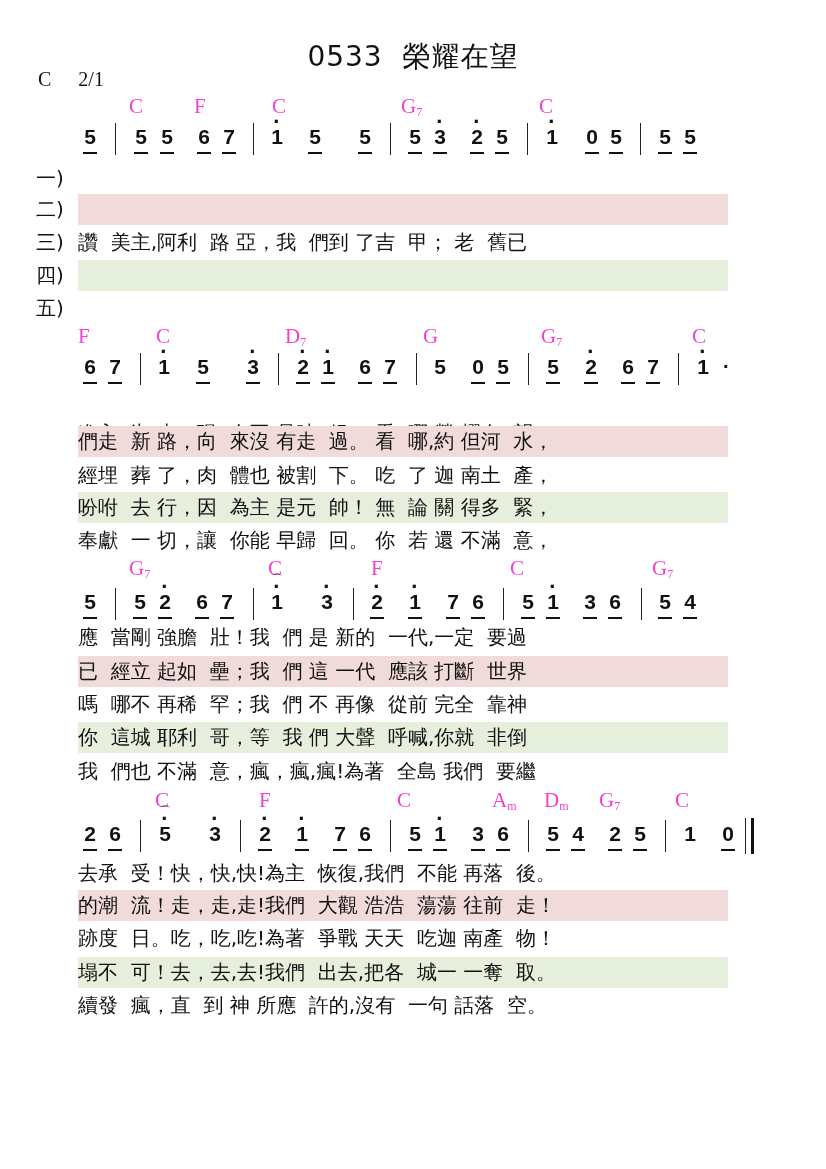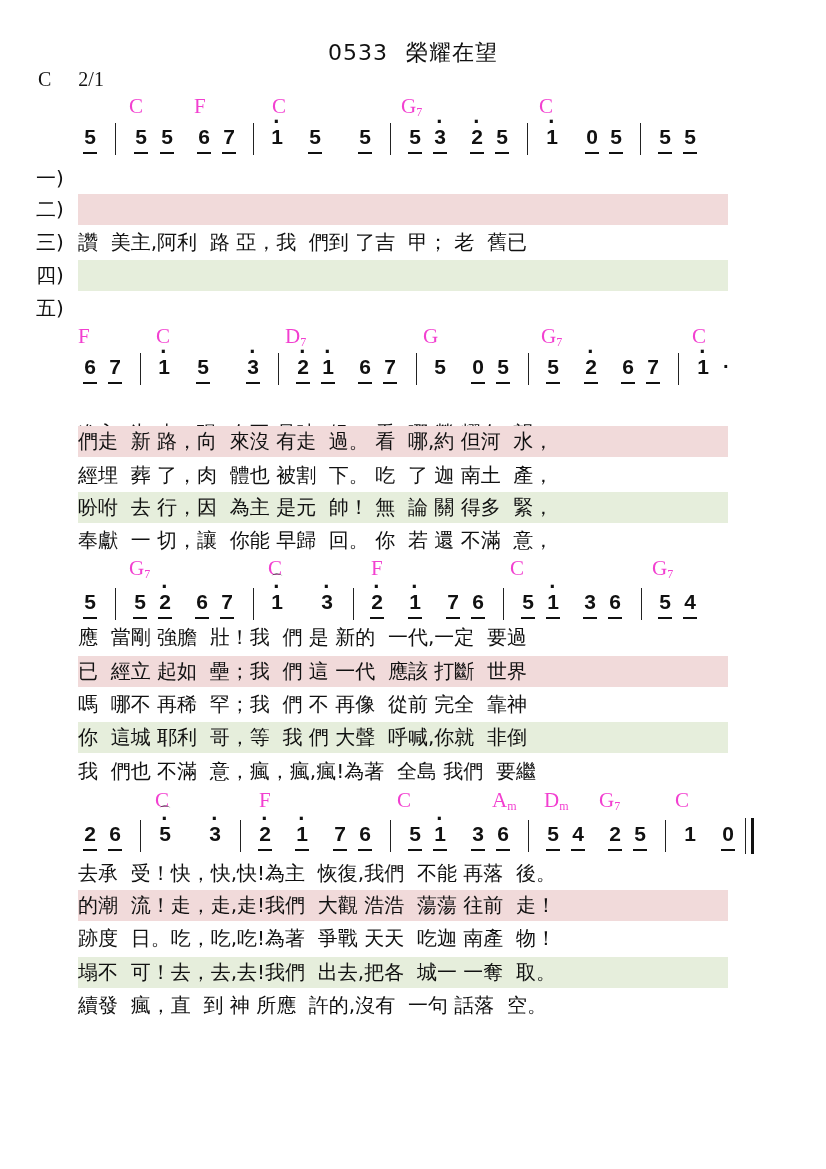--- a/index.html
+++ b/index.html
@@ -1,19 +1,19 @@
 <!DOCTYPE html>
 <html><head>
 <meta charset="utf-8">
 <style>
   html, body { margin:0; padding:0; background:#ffffff; }
   body { width:826px; height:1169px; position:relative; overflow:hidden;
          font-family:"DejaVu Sans", sans-serif; color:#111; }
   .title { position:absolute; top:38px; left:0; width:826px; text-align:center;
-           font-size:22px; letter-spacing:1px; }
+           font-size:28px; letter-spacing:1px; }
   .title .num { margin-right:10px; }
   .key { position:absolute; top:68px; left:38px; font-family:"Liberation Serif", serif; font-size:20px; }
   .key span + span { margin-left:22px; }
 
   .chord { position:absolute; font-family:"Liberation Serif", serif; font-size:21px; color:#f23fd0; }
   .chord sub { font-size:12px; vertical-align:-3px; }
 
   .notes { position:absolute; font-family:"Liberation Sans", sans-serif; font-weight:bold; font-size:21px; }
   .n { position:absolute; top:0; width:16px; text-align:center; line-height:24px; }
   .n.u::after { content:""; position:absolute; left:1px; right:1px; top:27px; border-top:2px solid #111; }

